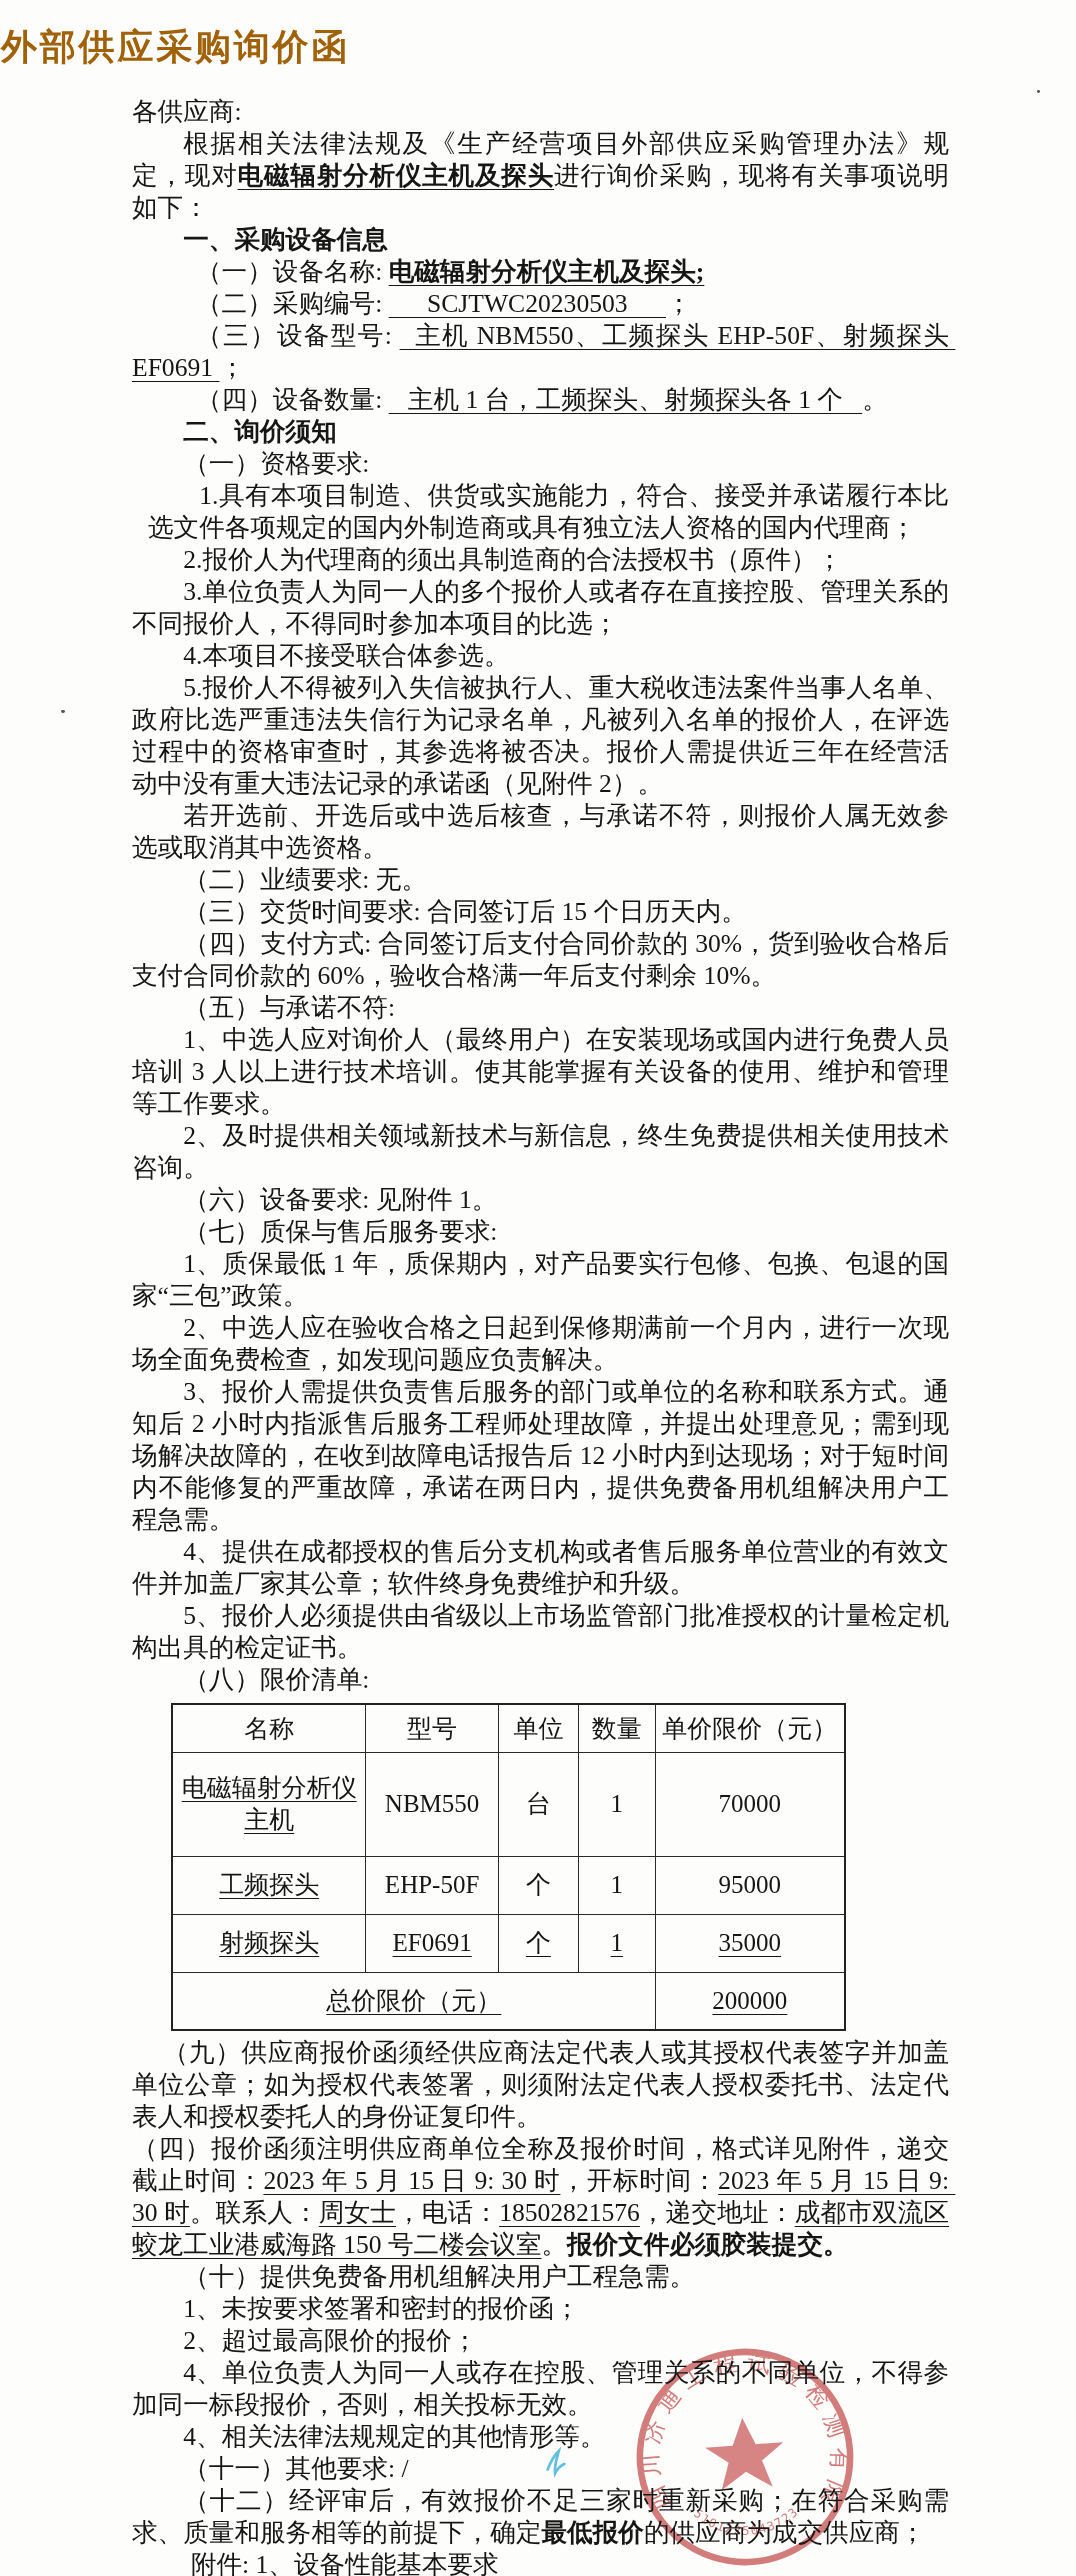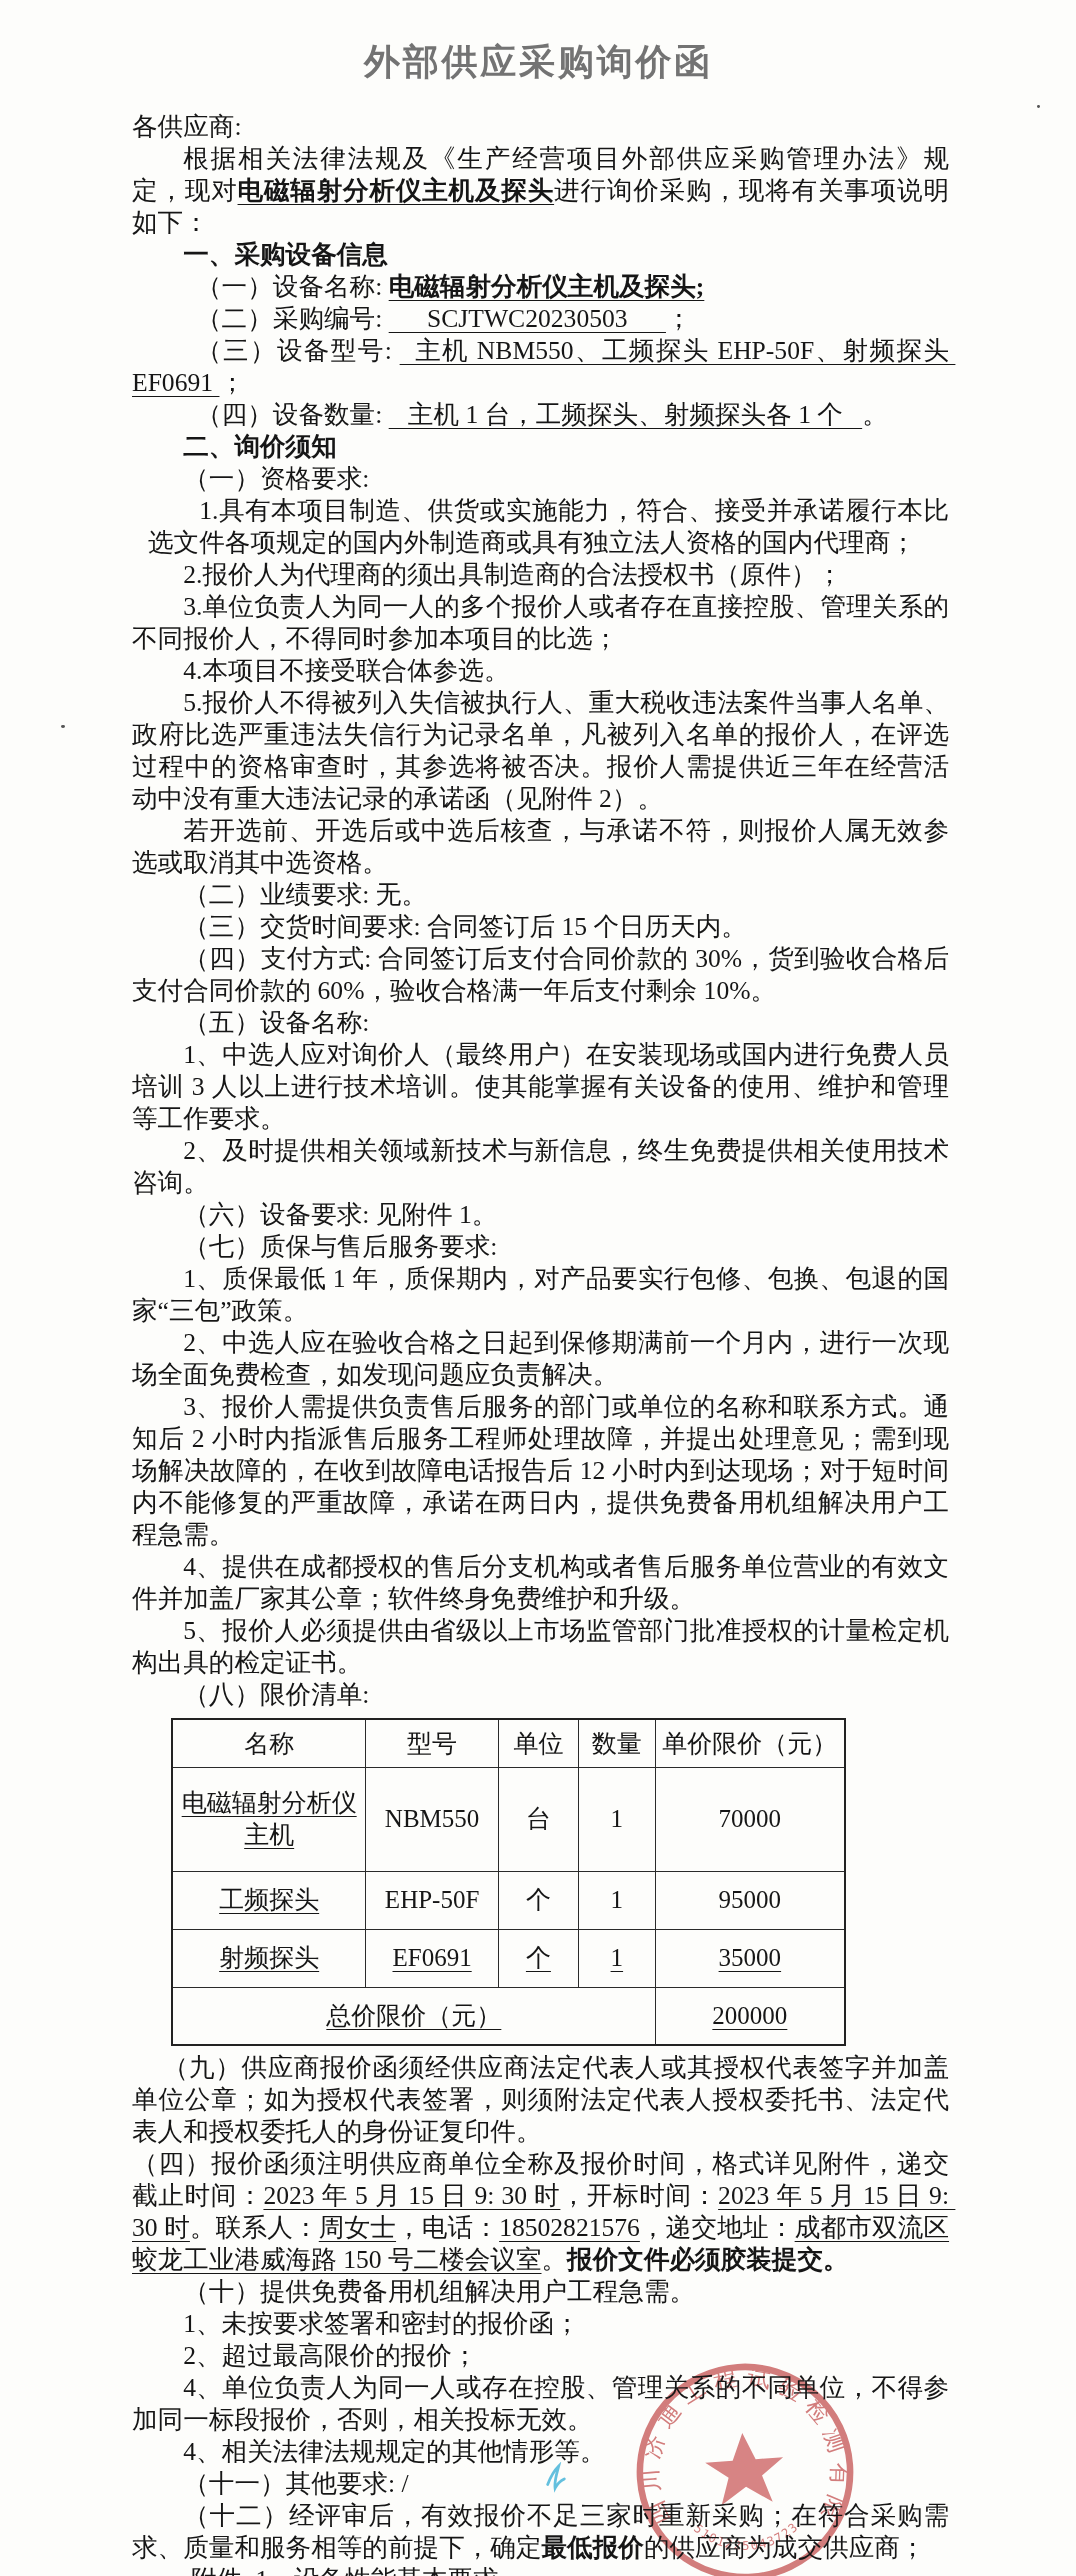--- a/index.html
+++ b/index.html
@@ -3,22 +3,22 @@
 <meta charset="utf-8">
 <style>
   html,body{margin:0;padding:0;}
   body{
     width:1077px;height:2576px;background:#fdfdfb;overflow:hidden;
     font-family:"Liberation Serif","DejaVu Serif",serif;color:#161616;
     position:relative;
   }
   .page{position:relative;width:1077px;height:2576px;}
   .title{
-    margin:16px;padding-top:22px;text-align:center;
-    font-size:36px;font-weight:bold;letter-spacing:2.8px;color:#737373;
+    margin:1px;padding-top:22px;text-align:left;
+    font-size:36px;font-weight:bold;letter-spacing:2.8px;color:#a16207;
   }
   .content{
     margin:24px 128px 0 132px;width:817px;
     font-size:25.6px;line-height:32px;text-align:justify;
     position:relative;z-index:2;
   }
   .content p{margin:0;padding:0;}
   .b{font-weight:bold;}
   .u{text-decoration:underline;text-underline-offset:4.6px;text-decoration-thickness:1.4px;white-space:pre-wrap;}
   table.price-table{
@@ -59,21 +59,21 @@
       <p class="para" style="text-indent: 2em;"><span>（一）资格要求:</span></p>
       <p class="para" style="text-indent: 2em; margin-left: 16px;"><span>1.具有本项目制造、供货或实施能力，符合、接受并承诺履行本比选文件各项规定的国内外制造商或具有独立法人资格的国内代理商；</span></p>
       <p class="para" style="text-indent: 2em;"><span>2.报价人为代理商的须出具制造商的合法授权书（原件）；</span></p>
       <p class="para" style="text-indent: 2em;"><span>3.单位负责人为同一人的多个报价人或者存在直接控股、管理关系的不同报价人，不得同时参加本项目的比选；</span></p>
       <p class="para" style="text-indent: 2em;"><span>4.本项目不接受联合体参选。</span></p>
       <p class="para" style="text-indent: 2em;"><span>5.报价人不得被列入失信被执行人、重大税收违法案件当事人名单、政府比选严重违法失信行为记录名单，凡被列入名单的报价人，在评选过程中的资格审查时，其参选将被否决。报价人需提供近三年在经营活动中没有重大违法记录的承诺函（见附件 2）。</span></p>
       <p class="para" style="text-indent: 2em;"><span>若开选前、开选后或中选后核查，与承诺不符，则报价人属无效参选或取消其中选资格。</span></p>
       <p class="para" style="text-indent: 2em;"><span>（二）业绩要求: 无。</span></p>
       <p class="para" style="text-indent: 2em;"><span>（三）交货时间要求: 合同签订后 15 个日历天内。</span></p>
       <p class="para" style="text-indent: 2em;"><span>（四）支付方式: 合同签订后支付合同价款的 30%，货到验收合格后支付合同价款的 60%，验收合格满一年后支付剩余 10%。</span></p>
-      <p class="para" style="text-indent: 2em;"><span>（五）设备名称:</span></p>
+      <p class="para" style="text-indent: 2em;"><span>（五）与承诺不符:</span></p>
       <p class="para" style="text-indent: 2em;"><span>1、中选人应对询价人（最终用户）在安装现场或国内进行免费人员培训 3 人以上进行技术培训。使其能掌握有关设备的使用、维护和管理等工作要求。</span></p>
       <p class="para" style="text-indent: 2em;"><span>2、及时提供相关领域新技术与新信息，终生免费提供相关使用技术咨询。</span></p>
       <p class="para" style="text-indent: 2em;"><span>（六）设备要求: 见附件 1。</span></p>
       <p class="para" style="text-indent: 2em;"><span>（七）质保与售后服务要求:</span></p>
       <p class="para" style="text-indent: 2em;"><span>1、质保最低 1 年，质保期内，对产品要实行包修、包换、包退的国家“三包”政策。</span></p>
       <p class="para" style="text-indent: 2em;"><span>2、中选人应在验收合格之日起到保修期满前一个月内，进行一次现场全面免费检查，如发现问题应负责解决。</span></p>
       <p class="para" style="text-indent: 2em;"><span>3、报价人需提供负责售后服务的部门或单位的名称和联系方式。通知后 2 小时内指派售后服务工程师处理故障，并提出处理意见；需到现场解决故障的，在收到故障电话报告后 12 小时内到达现场；对于短时间内不能修复的严重故障，承诺在两日内，提供免费备用机组解决用户工程急需。</span></p>
       <p class="para" style="text-indent: 2em;"><span>4、提供在成都授权的售后分支机构或者售后服务单位营业的有效文件并加盖厂家其公章；软件终身免费维护和升级。</span></p>
       <p class="para" style="text-indent: 2em;"><span>5、报价人必须提供由省级以上市场监管部门批准授权的计量检定机构出具的检定证书。</span></p>
       <p class="para" style="text-indent: 2em;"><span>（八）限价清单:</span></p>

